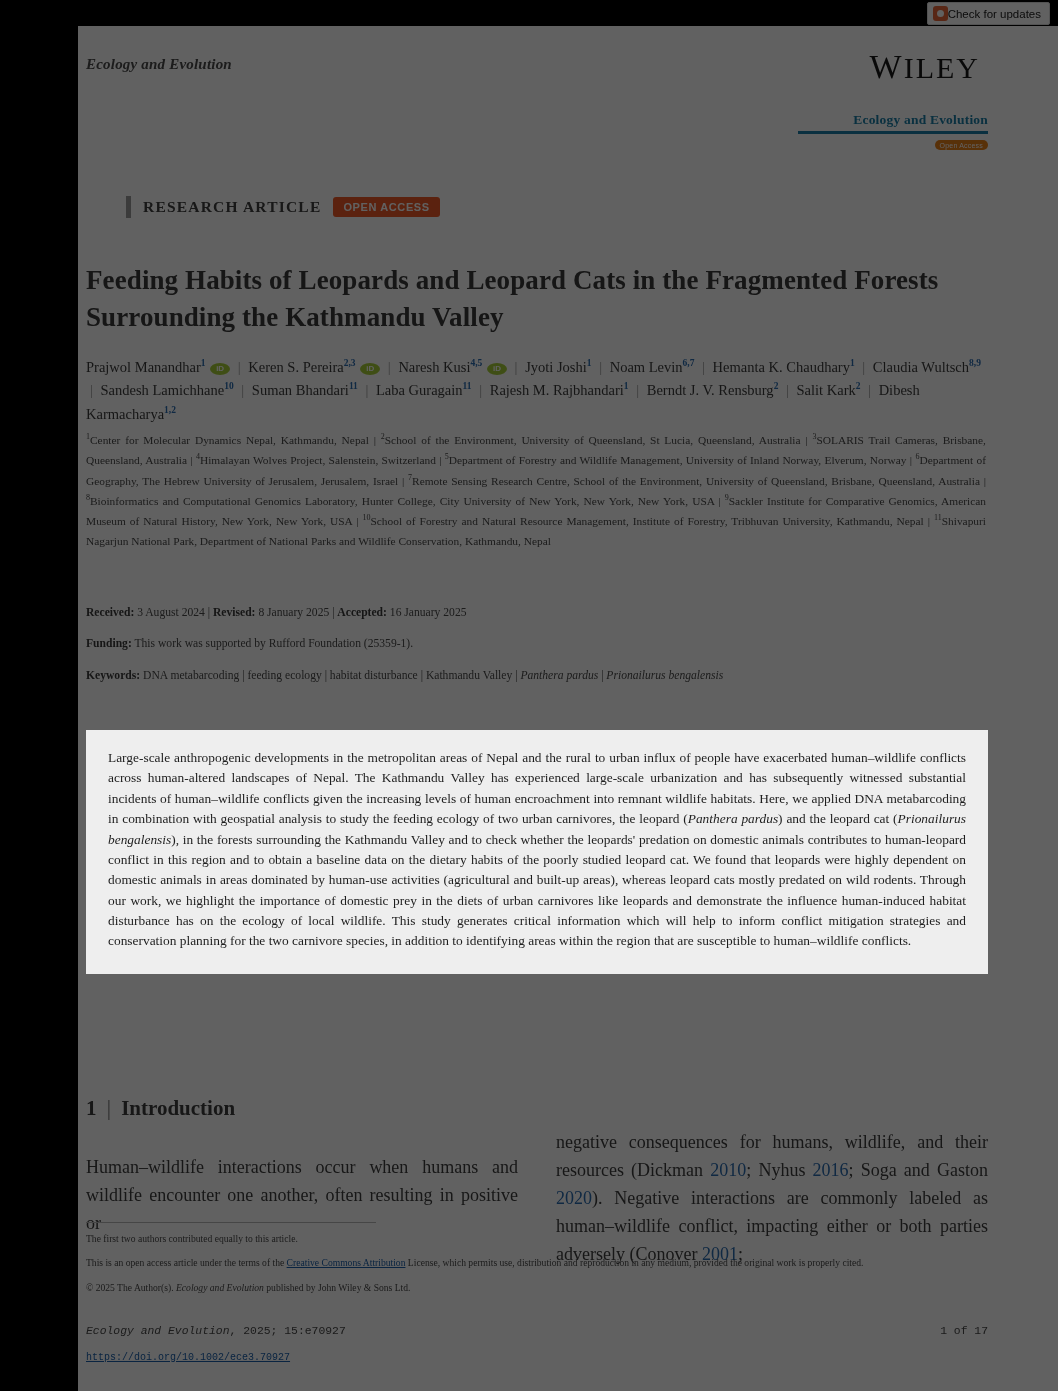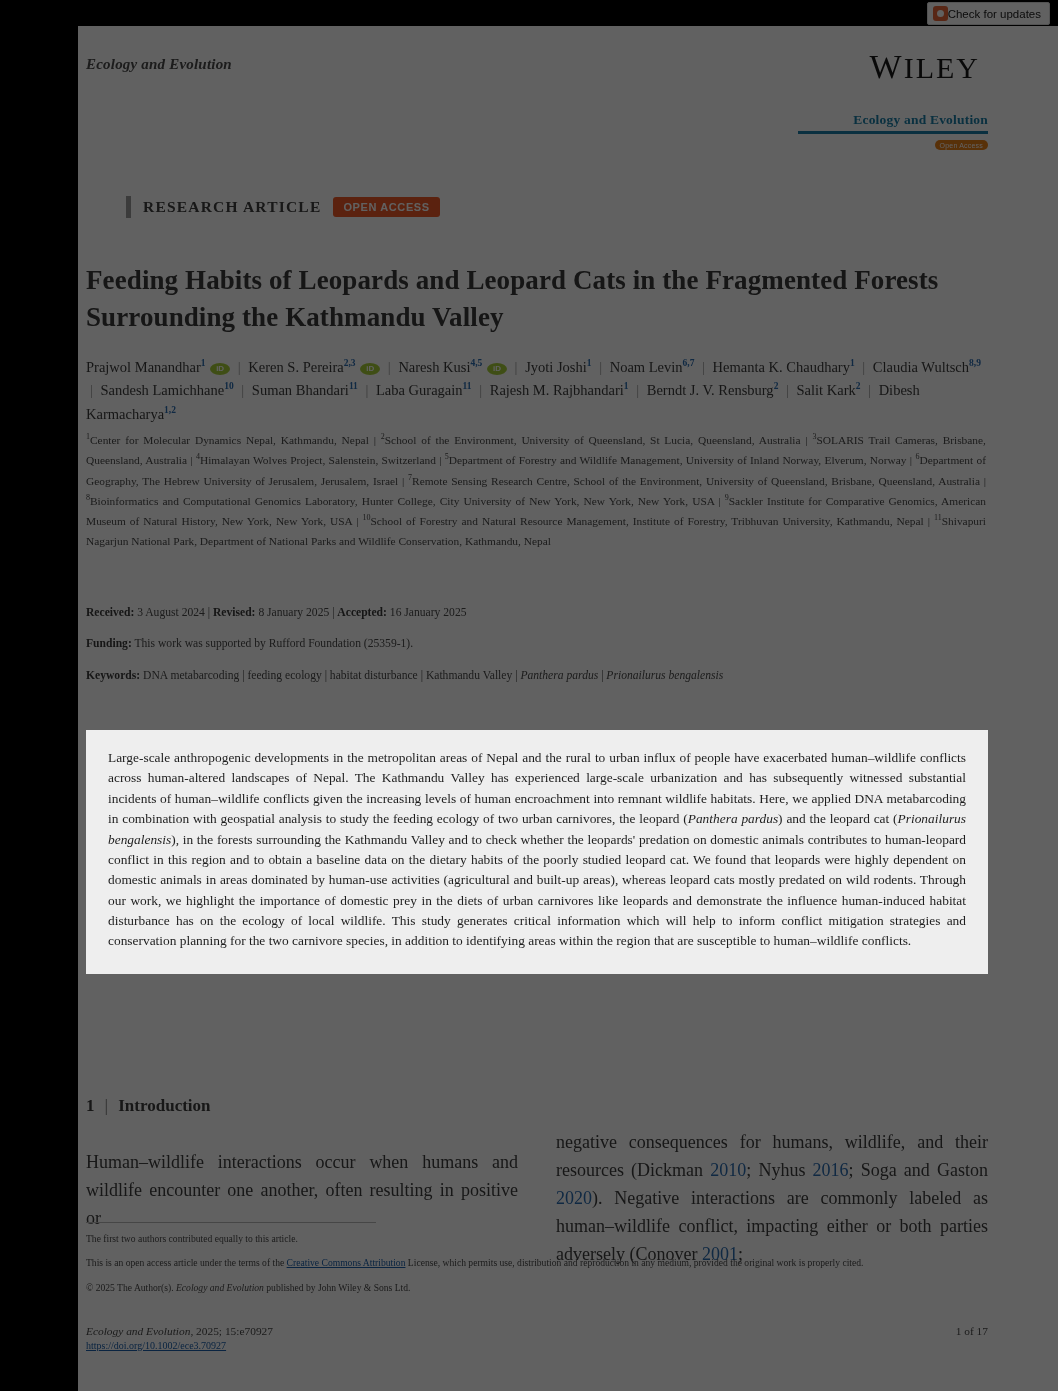--- a/index.html
+++ b/index.html
@@ -270,21 +270,21 @@
     left: 8px;
     top: 1096px;
     width: 902px;
     display: flex;
     gap: 38px;
   }
   .col { width: 432px; }
   .sec-head {
     font-family: "Liberation Serif", serif;
     font-weight: bold;
-    font-size: 17px;
+    font-size: 21px;
     color: #3e3e3e;
     margin-bottom: 22px;
   }
   .sec-head .num { margin-right: 10px; }
   .sec-head .pipe { color: #9b9b9b; margin-right: 10px; }
   .body-p {
     font-family: "Liberation Serif", serif;
     font-size: 18px;
     line-height: 1.55;
     text-align: justify;
@@ -319,27 +319,27 @@
 
   
   .pfoot {
     position: absolute;
     left: 8px;
     right: 70px;
     top: 1325px;
     display: flex;
     justify-content: space-between;
     align-items: flex-start;
-    font-family: Liberation Serif, serif;
+    font-family: Liberation Mono, monospace;
     font-size: 11.4px;
     color: #4a4a4a;
   }
   .pfoot .doi {
     display: block;
-    margin-top: 3px;
+    margin-top: 15px;
     color: #1b5faa;
     text-decoration: underline;
     font-size: 10px;
   }
   .pfoot i { font-style: italic; }
 </style>
 </head>
 <body>
 
 <div class="page">

